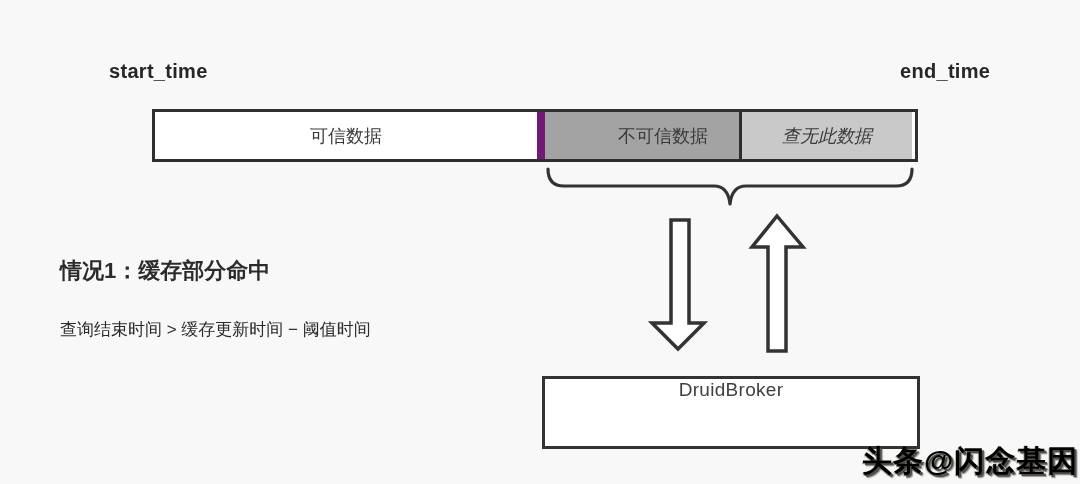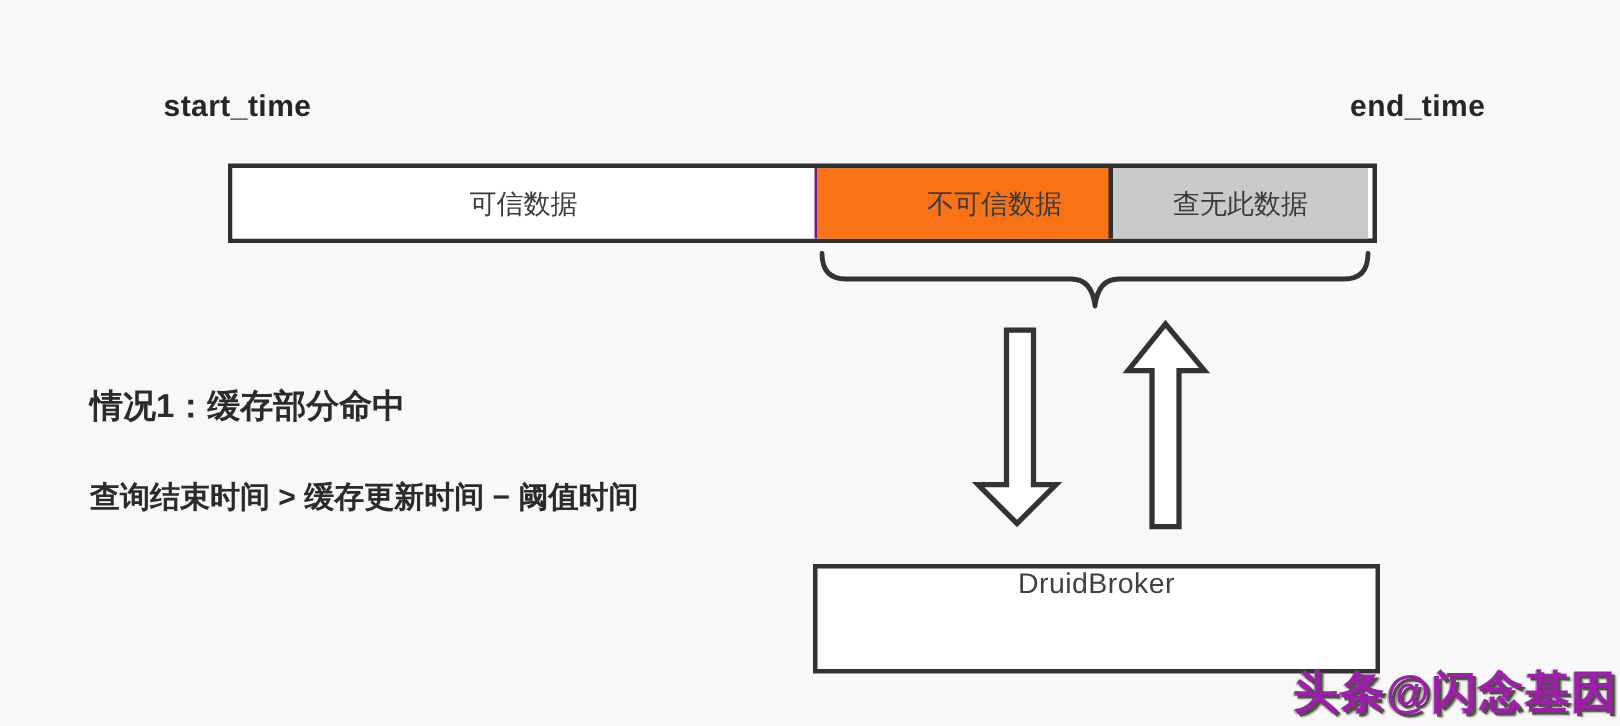--- a/index.html
+++ b/index.html
@@ -41,21 +41,21 @@
   }
   .timeline-section {
     box-sizing: border-box;
     display: flex;
     align-items: center;
     justify-content: center;
     font-size: 18px;
     color: #3a3a3a;
     white-space: nowrap;
   }
-  .section-trusted   { width: 390px; border-right: 2px solid #701a75; }
+  .section-trusted   { width: 390px; border-right: 8px solid #701a75; }
   .section-untrusted { width: 197px; border-right: 3px solid #2f2f2f; }
   .section-missing   { width: 170px; }
 
   
   .overlay-svg {
     position: absolute;
     left: 0; top: 0;
     width: 1080px;
     height: 484px;
     pointer-events: none;
@@ -86,58 +86,58 @@
     top: 256px;
     font-size: 22px;
     font-weight: 700;
     color: #2b2b2b;
     white-space: nowrap;
   }
   .case-condition {
     position: absolute;
     left: 60px;
     top: 318px;
-    font-size: 20px;
-    font-weight: 700;
+    font-size: 17px;
+    font-weight: 400;
     color: #2b2b2b;
     white-space: nowrap;
   }
 
   
   .watermark {
     position: absolute;
     left: 862px;
     top: 441px;
     font-size: 30px;
     font-weight: 700;
     letter-spacing: 1px;
-    color: #a21caf;
+    color: #000000;
     text-shadow:
       2px 2px 0 #514f47,
       3px 3px 1px rgba(80, 78, 70, 0.55),
       -1px 1px 0 rgba(80, 78, 70, 0.35);
     white-space: nowrap;
   }
 </style>
 </head>
 <body>
 
 <div class="canvas">
 
   <div class="marker-label marker-start">start_time</div>
   <div class="marker-label marker-end">end_time</div>
 
   <div class="timeline-bar">
     <div class="timeline-section section-trusted" style="background-color: rgb(255, 255, 255);">
       <span>可信数据</span>
     </div>
-    <div class="timeline-section section-untrusted" style="background-color: #f97316; padding-left: 42px;">
+    <div class="timeline-section section-untrusted" style="background-color: #a3a3a3; padding-left: 42px;">
       <span>不可信数据</span>
     </div>
-    <div class="timeline-section section-missing" style="background-color: rgb(201, 201, 201);">
+    <div class="timeline-section section-missing" style="background-color: rgb(201, 201, 201); font-style: italic;">
       <span>查无此数据</span>
     </div>
   </div>
 
   <svg class="overlay-svg" viewBox="0 0 1080 484" xmlns="http://www.w3.org/2000/svg">
     <path d="M548,169 Q548,186 564,186 L714,186 Q728,186 730,204 Q732,186 746,186 L896,186 Q912,186 912,169" fill="none" stroke="#333333" stroke-width="3.2" stroke-linecap="round" stroke-linejoin="round"></path>
     <polygon points="671,220 689,220 689,323 704,323 678,349 652,323 671,323" fill="#ffffff" stroke="#333333" stroke-width="3.5" stroke-linejoin="miter"></polygon>
     <polygon points="777,216 803,247 786,247 786,351 768,351 768,247 752,247" fill="#ffffff" stroke="#333333" stroke-width="3.5" stroke-linejoin="miter"></polygon>
   </svg>
 

